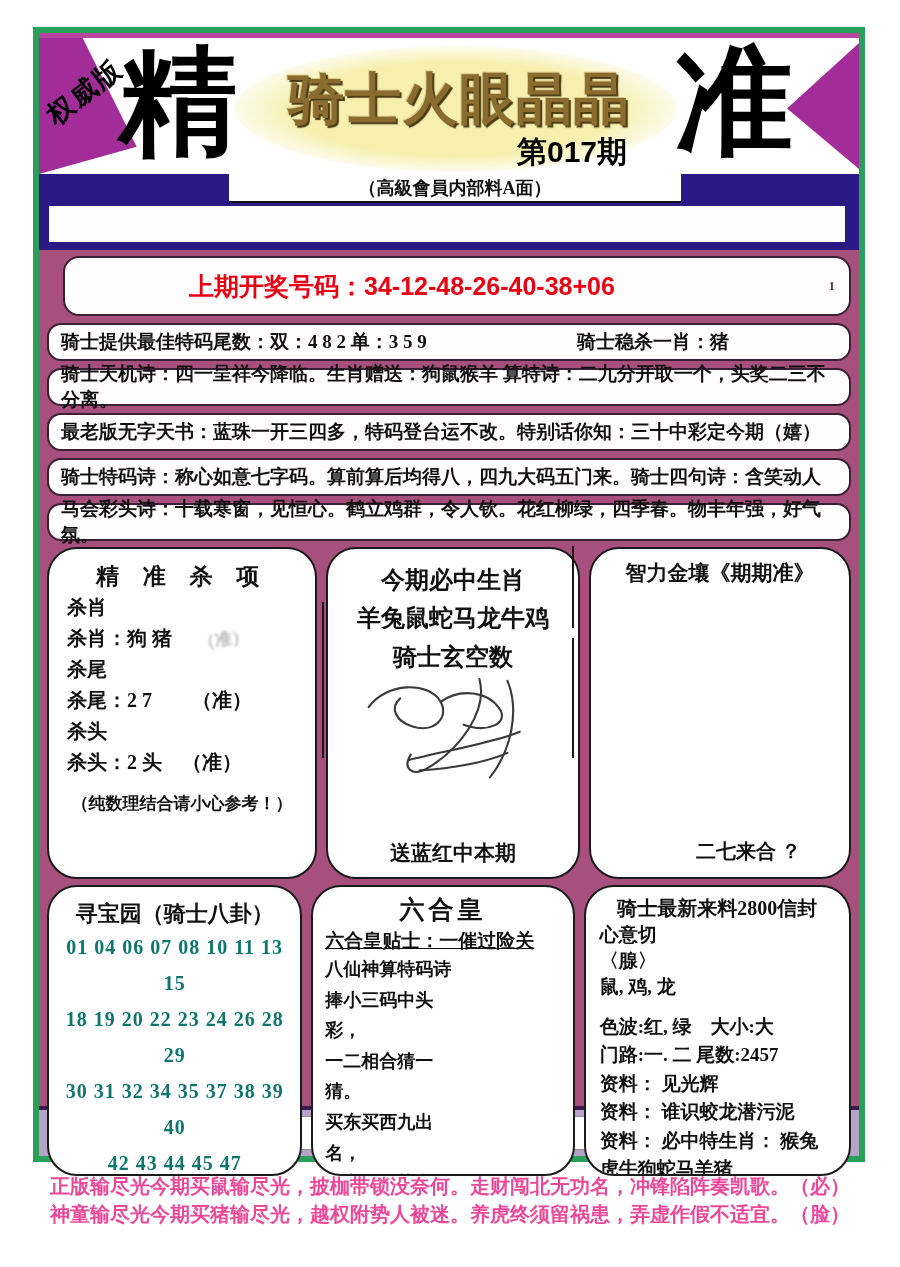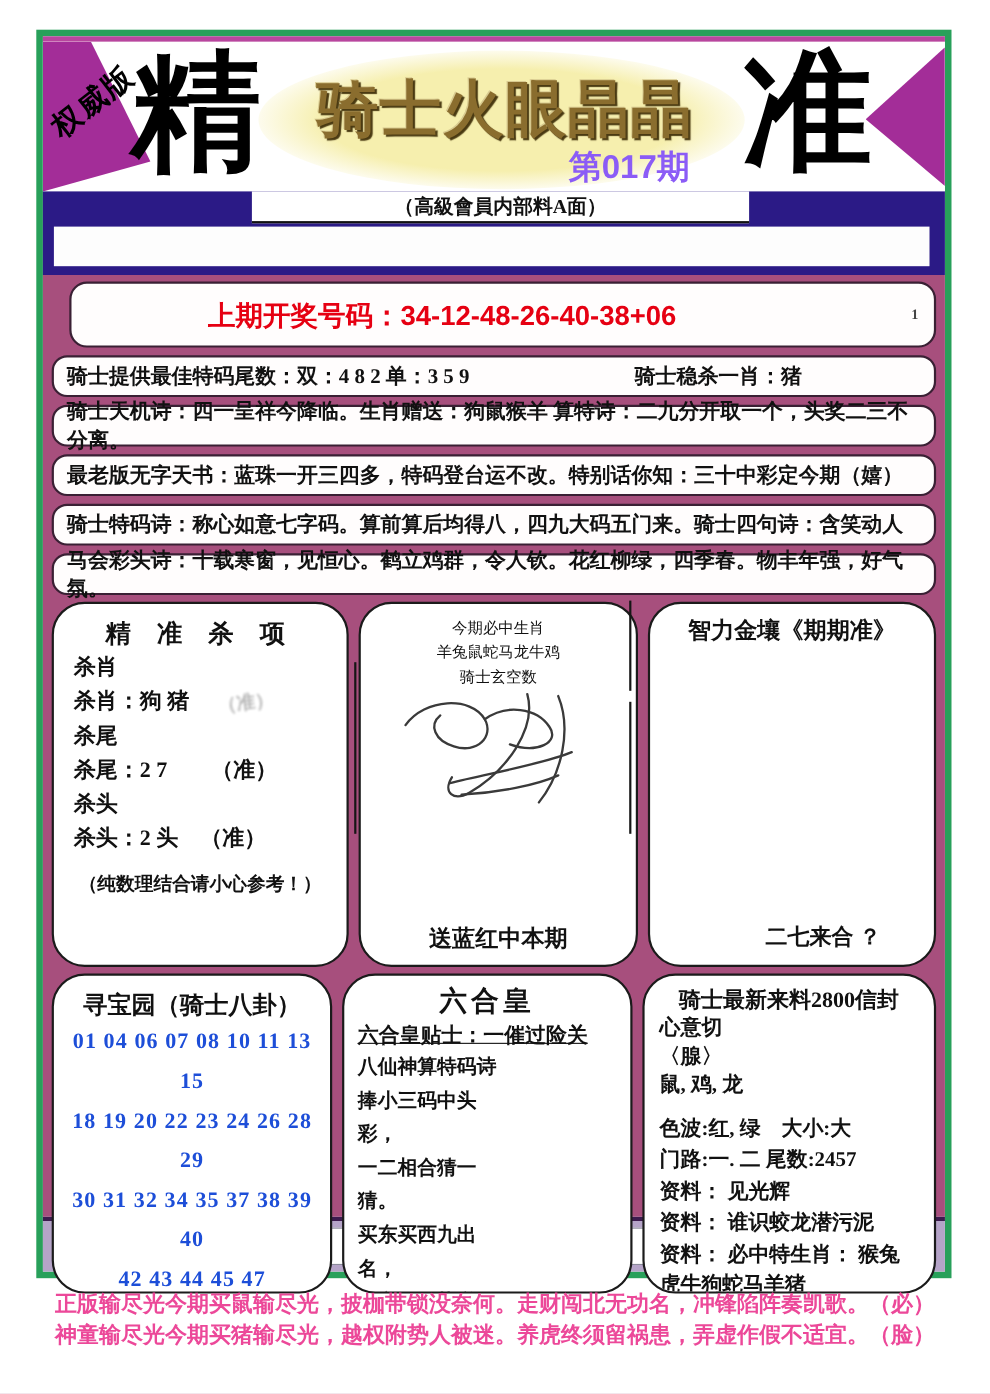--- a/index.html
+++ b/index.html
@@ -24,21 +24,21 @@
             font-size:27px;font-weight:bold;letter-spacing:2px;color:#000;z-index:3;}
   .big-char{position:absolute;top:6px;font-size:118px;font-weight:bold;line-height:1;color:#000;z-index:2;}
   .big-char.left{left:80px;}
   .big-char.right{right:66px;}
   .glow{position:absolute;left:196px;top:8px;width:442px;height:126px;border-radius:50%;
         background:radial-gradient(ellipse at center,var(--glow) 0%,var(--glow) 52%,rgba(246,239,174,0) 76%);}
   .main-title{position:absolute;left:202px;top:24px;width:436px;text-align:center;z-index:2;
         font-size:56px;font-weight:bold;color:var(--gold);letter-spacing:1px;
         text-shadow:2px 2px 1px #4a3a12,-1px -1px 0 #d8ca90;}
   .issue{position:absolute;left:478px;top:94px;z-index:2;font-size:30px;font-weight:bold;
-        font-family:"Liberation Sans","DejaVu Sans",sans-serif;color:#8b5cf6;}
+        font-family:"Liberation Sans","DejaVu Sans",sans-serif;color:#000000;}
 
   
   .navybar{position:relative;height:76px;background:var(--navy);}
   .member-label{position:absolute;left:190px;top:0;width:452px;height:27px;background:#fff;
         display:flex;align-items:center;justify-content:center;
         font-size:18px;font-weight:bold;border-bottom:2px solid #111;}
   .blank-bar{position:absolute;left:10px;top:32px;width:796px;height:36px;background:#fdfdfd;}
 
   
   .pink{position:relative;background:var(--plum);height:856px;padding:4px 8px 0 8px;
@@ -63,34 +63,34 @@
   .kill .btitle{text-align:center;font-size:23px;font-weight:bold;letter-spacing:9px;}
   .kill .kline{font-size:20px;font-weight:bold;line-height:1.55;position:relative;}
   .kill .klines{}
   .smudge{display:inline-block;margin-left:26px;font-size:17px;opacity:.3;filter:blur(1px);
         transform:rotate(-7deg);}
   .kill .kfoot{text-align:center;font-size:17px;font-weight:bold;margin-top:14px;}
 
   
   .zodiac{display:flex;flex-direction:column;align-items:center;text-align:center;
         padding:12px 10px 8px 10px;}
-  .zodiac .zl{font-size:14px;font-weight:normal;line-height:1.6;}
+  .zodiac .zl{font-size:24px;font-weight:bold;line-height:1.6;}
   .zodiac svg{margin-top:-4px;}
   .zodiac .zfoot{margin-top:auto;font-size:21px;font-weight:bold;margin-bottom:2px;}
 
   
   .goldbox{display:flex;flex-direction:column;padding:10px 14px 12px 14px;}
   .goldbox .btitle{text-align:center;font-size:21px;font-weight:bold;}
   .goldbox .gfoot{margin-top:auto;align-self:flex-end;margin-right:34px;
         font-size:20px;font-weight:bold;}
 
   
   .treasure{text-align:center;padding:12px 8px 0 8px;}
   .treasure .btitle{font-size:22px;font-weight:bold;}
-  .treasure .num{font-size:20px;font-weight:bold;letter-spacing:1px;line-height:1.8;color:#1d4ed8;}
+  .treasure .num{font-size:20px;font-weight:bold;letter-spacing:1px;line-height:1.8;color:#0f766e;}
 
   
   .emperor{padding:6px 12px 0 12px;}
   .emperor .btitle{text-align:center;font-size:25px;font-weight:bold;letter-spacing:4px;}
   .emperor .eline1{font-size:19px;font-weight:bold;margin-top:2px;text-decoration:underline;}
   .split{display:flex;flex-direction:column;}
   .poemcol{width:56%;font-size:18px;font-weight:bold;line-height:1.7;}
   .sidecol{width:44%;text-align:center;display:flex;flex-direction:column;align-items:center;}
   .side-label{font-size:19px;font-weight:bold;margin-top:14px;}
   .side-char{font-size:58px;font-weight:bold;line-height:1.15;}

